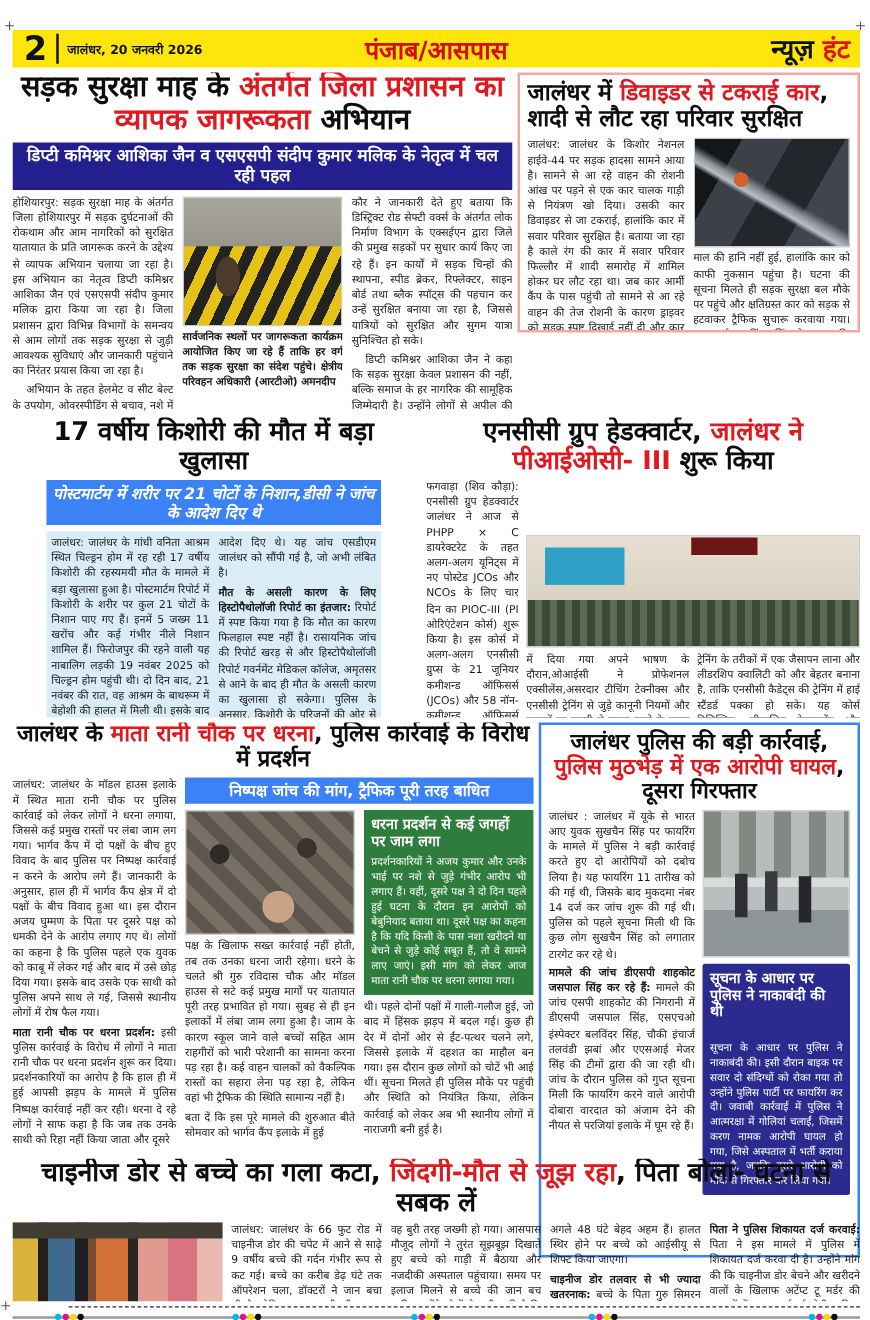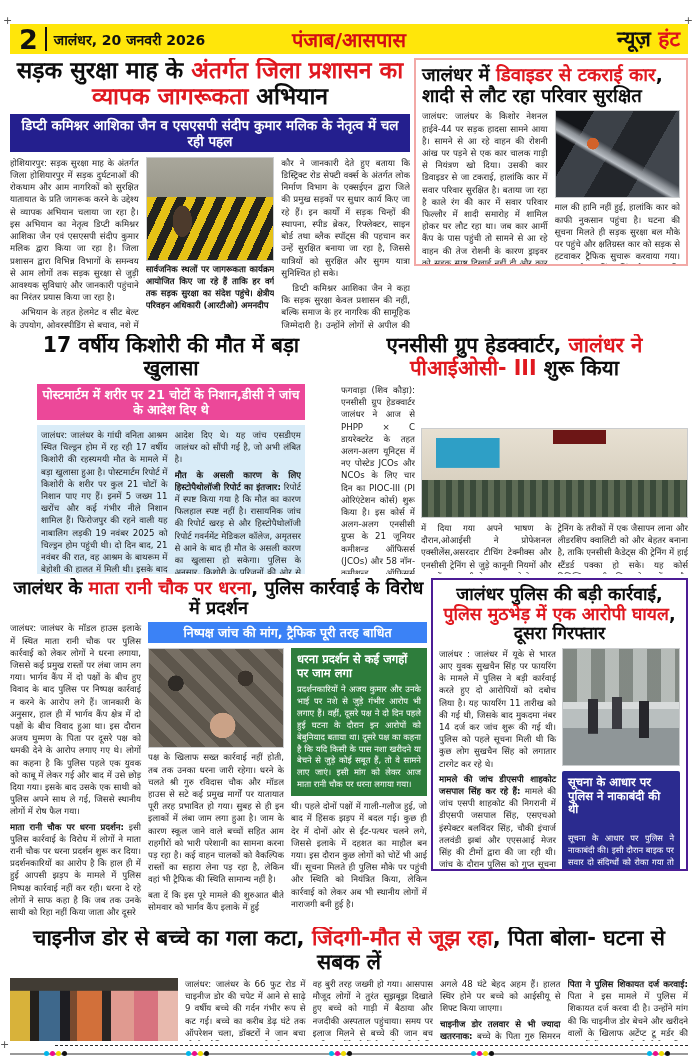--- a/index.html
+++ b/index.html
@@ -4,32 +4,32 @@
 <style>
   html,body{margin:0;padding:0;background:#e9e9e9;}
   .page{position:relative;width:696px;height:1056px;background:#ffffff;margin:0 auto;
         font-family:"DejaVu Sans",sans-serif;color:#1a1a1a;overflow:hidden;}
   .crop{position:absolute;font-size:11px;color:#555;font-family:"DejaVu Sans",sans-serif;}
   
   .masthead{position:absolute;left:10px;top:24px;width:678px;height:30px;background:#ffe60a;
             display:flex;align-items:center;}
   .pageno{font-size:27px;font-weight:bold;color:#111;line-height:1;padding:0 7px 0 9px;}
   .mast-rule{width:2px;height:24px;background:#111;margin-right:7px;}
-  .edate{font-size:14px;font-weight:bold;color:#111;white-space:nowrap;}
+  .edate{font-size:10px;font-weight:bold;color:#111;white-space:nowrap;}
   .section-title{position:absolute;left:0;right:0;text-align:center;font-size:20px;font-weight:bold;color:#d40b14;}
   .logo{position:absolute;right:8px;top:2px;font-weight:bold;font-size:21px;line-height:26px;white-space:nowrap;}
   .logo .lb{color:#111;}
   .logo .lr{color:#e0131b;}
   
   .art{position:absolute;box-sizing:border-box;overflow:hidden;}
   .hl{font-weight:bold;color:#0d0d0d;text-align:center;line-height:1.12;margin:0 0 4px;}
   .red{color:#e0181f;}
   .bar{color:#fff;font-weight:bold;text-align:center;padding:3px 4px;margin:0 0 5px;line-height:1.2;}
   .navy{background:#241f8e;font-size:13.5px;}
-  .greenbar{background:#ec4899;font-size:12.5px;}
+  .greenbar{background:#3b82f6;font-size:12.5px;font-style:italic;}
   .bluebar{background:#3b82f6;font-size:12.5px;}
   .cols{display:flex;gap:7px;align-items:flex-start;}
   .col{flex:1;min-width:0;overflow:hidden;}
   p{margin:0 0 3px;font-size:8.6px;line-height:1.42;text-align:justify;text-indent:11px;}
   p.nofirst{text-indent:0;}
   b.lead{font-weight:bold;}
   .caption{font-size:8.4px;font-weight:bold;text-indent:0;margin-top:3px;}
   .photo{width:100%;background-repeat:no-repeat;border:1px solid #caccce;box-sizing:border-box;}
   
   .ph-road{height:104px;
@@ -89,21 +89,21 @@
   .a4cols{display:flex;gap:6px;margin-top:4px;}
   .art5{left:10px;top:578px;width:417px;height:346px;}
   .art5 .hl{font-size:18px;}
   .a5body{display:flex;gap:7px;align-items:flex-start;}
   .a5c1{width:131px;flex:none;}
   .a5right{flex:1;min-width:0;}
   .a5row{display:flex;gap:7px;align-items:flex-start;}
   .greenbox{background:#2e7d3c;color:#fff;padding:5px 6px;margin-bottom:4px;}
   .greenbox .gbt{font-size:11.5px;font-weight:bold;line-height:1.2;margin-bottom:3px;}
   .greenbox p{color:#fff;font-size:8.4px;text-indent:0;margin:0;}
-  .art6{left:431px;top:578px;width:257px;height:293px;border:2px solid #4c1d95;padding:5px 6px;}
+  .art6{left:431px;top:578px;width:257px;height:428px;border:2px solid #3b82f6;padding:5px 6px;}
   .art6 .hl{font-size:17.5px;}
   .a6body{display:flex;gap:6px;align-items:flex-start;}
   .a6c1{flex:1;min-width:0;}
   .a6right{width:118px;flex:none;}
   .bluebox{background:#2b2b8f;color:#fff;padding:5px 6px;margin-top:5px;border-radius:2px;}
   .bluebox .bbt{font-size:11.5px;font-weight:bold;line-height:1.2;margin-bottom:16px;}
   .bluebox p{color:#fff;font-size:8.3px;text-indent:0;margin:0;}
   .art7{left:10px;top:927px;width:678px;height:114px;}
   .art7 .hl{font-size:21px;}
   .a7body{display:flex;gap:7px;align-items:flex-start;}

